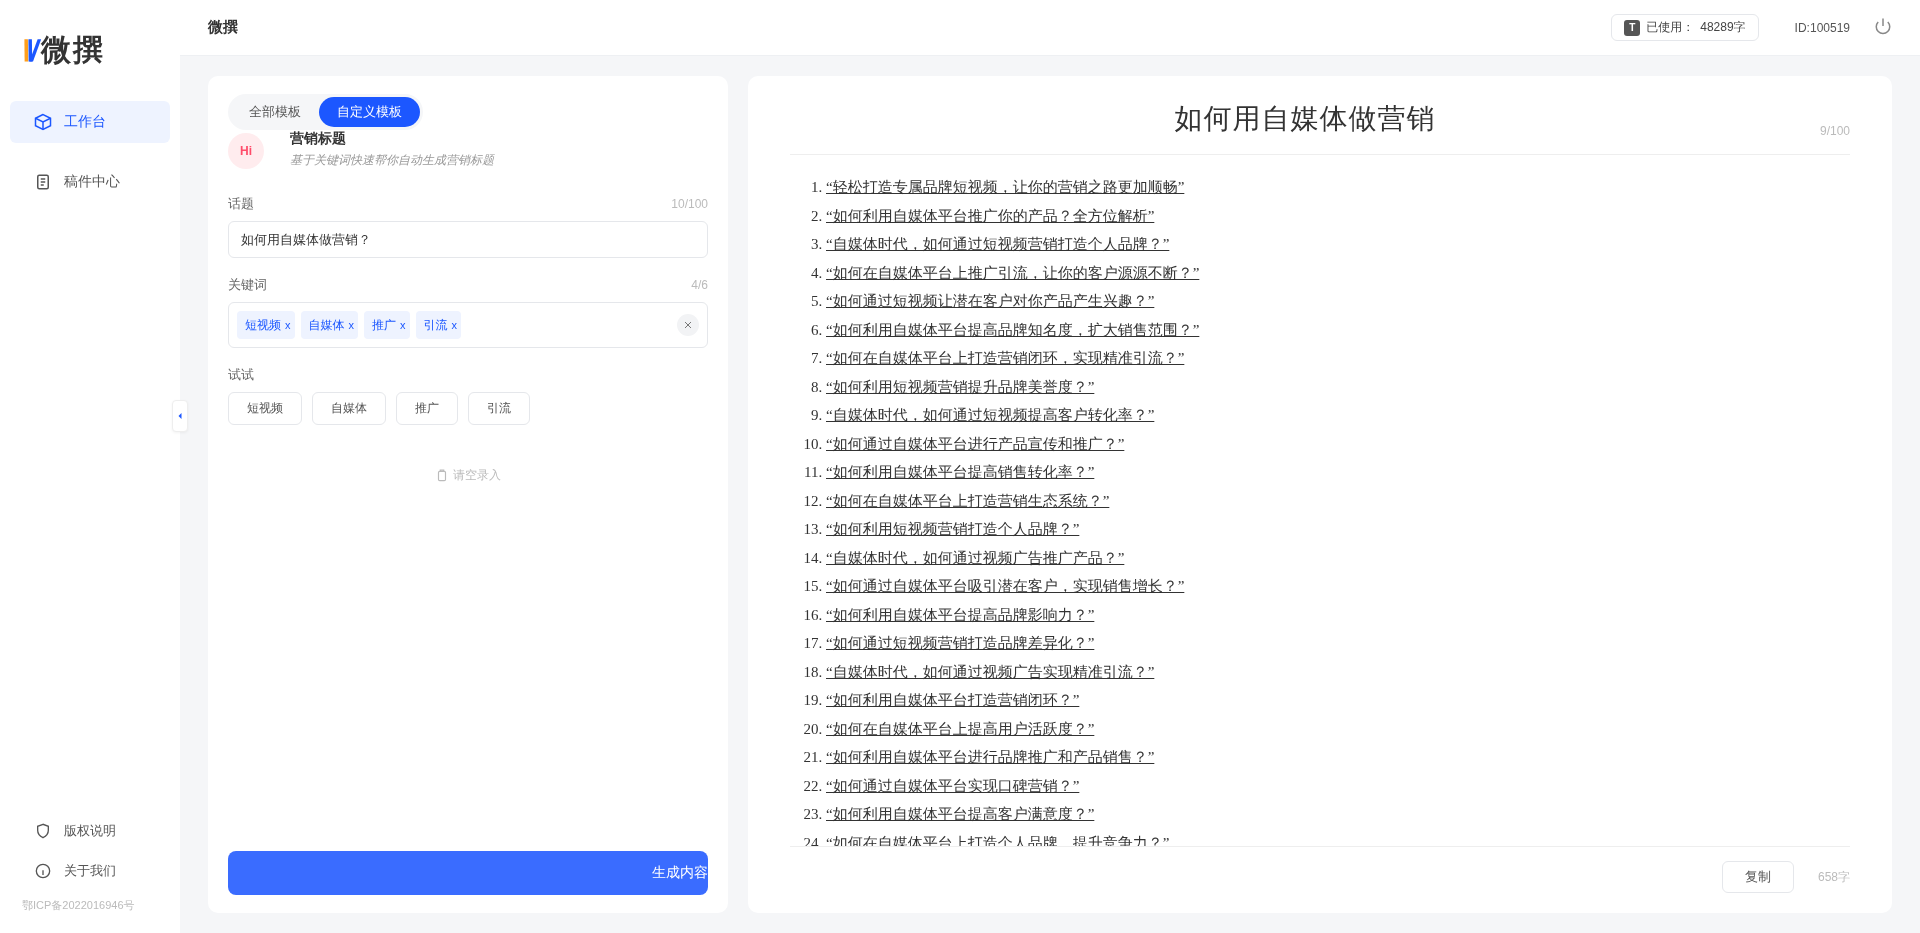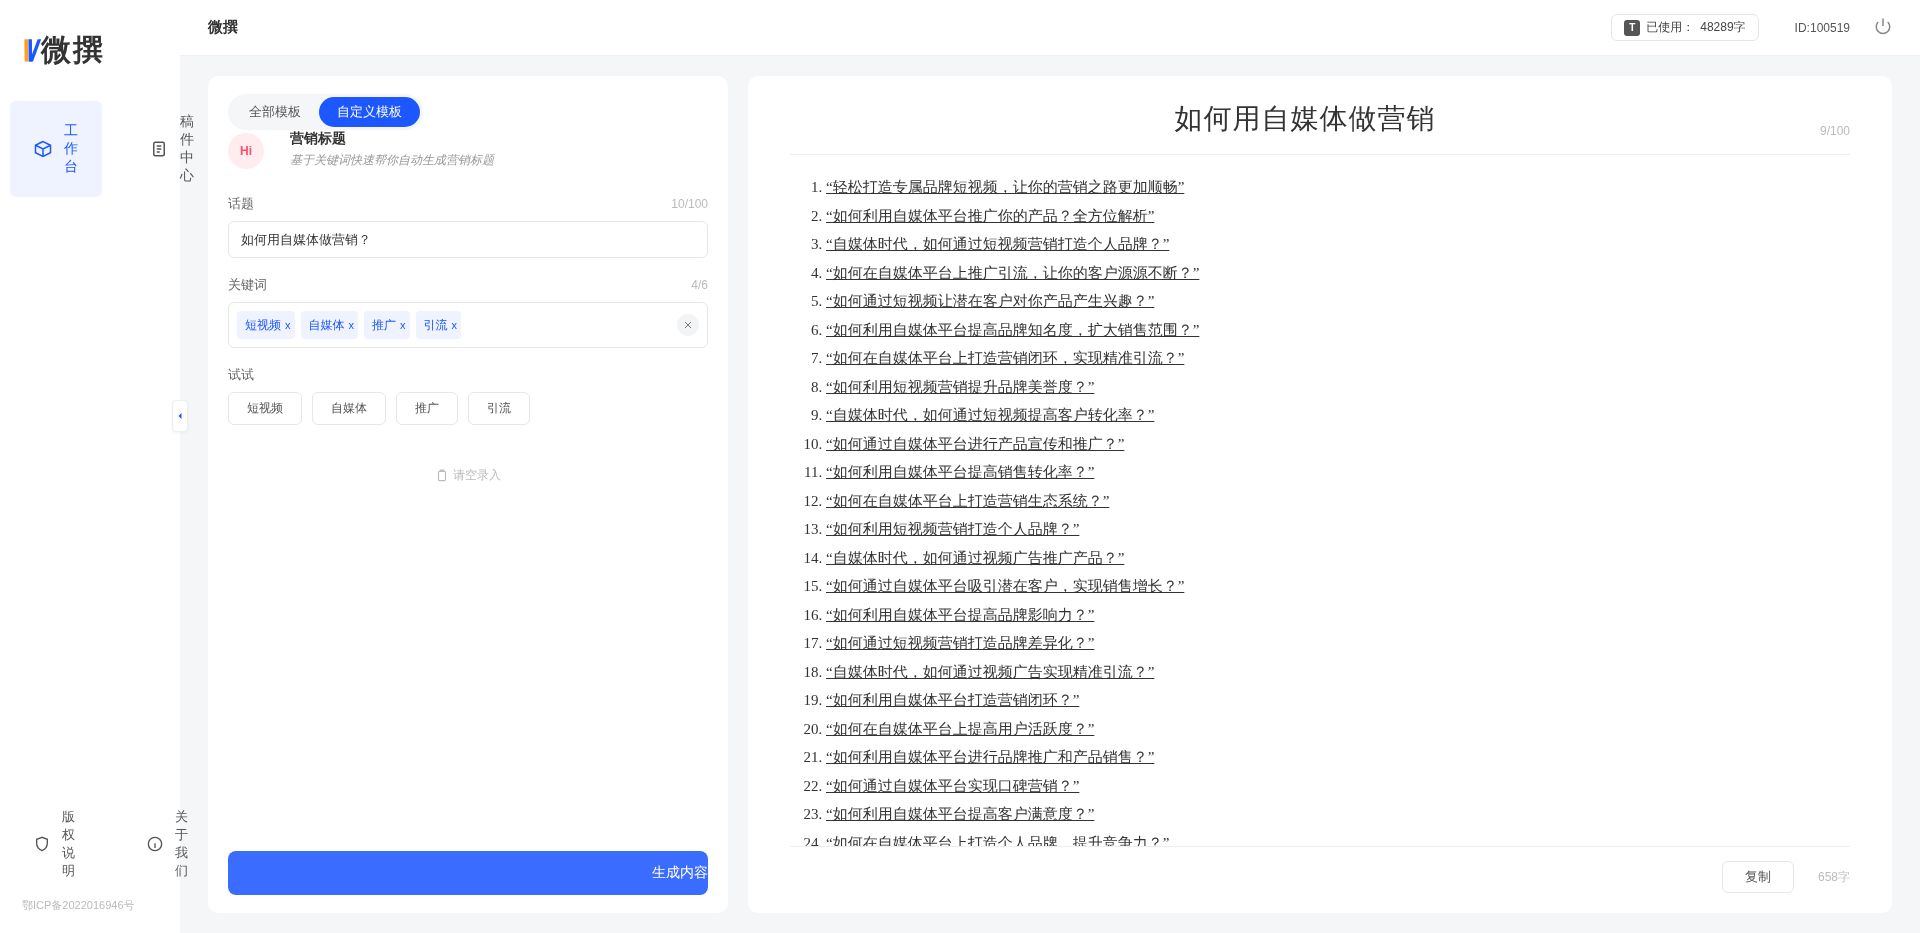--- a/index.html
+++ b/index.html
@@ -37,37 +37,37 @@
     position: relative;
     display: inline-flex;
     font-weight: 900;
     letter-spacing: -4px;
   }
   .logo-mark .bar1 { color: #ff9f1c; transform: skewX(-10deg); }
   .logo-mark .bar2 { color: #1c57ff; transform: skewX(-10deg); }
   .logo-mark .bar3 { color: #1c57ff; transform: skewX(-10deg); }
   .nav {
     display: flex;
-    flex-direction: row;
-    gap: 4px;
+    flex-direction: column;
+    gap: 18px;
   }
   .nav-item {
     display: flex;
     align-items: center;
     gap: 12px;
     padding: 12px 24px;
     color: #555;
     cursor: pointer;
     border-radius: 6px;
     margin: 0 10px;
   }
   .nav-item.active { color: #1c57ff; background: #eef3ff; }
   .nav-item .icon { width: 18px; height: 18px; display:inline-flex; align-items:center; justify-content:center; }
   .sidebar-spacer { flex: 1; }
-  .footer-nav { display:flex; flex-direction:row; gap:2px; }
+  .footer-nav { display:flex; flex-direction:column; gap:2px; }
   .footer-nav .nav-item { padding: 10px 24px; font-size: 13px; color:#555; }
   .icp { font-size: 11px; color: #bbb; padding: 8px 22px 0; }
   .collapse-handle {
     position: absolute;
     right: -8px;
     top: 400px;
     width: 16px; height: 32px;
     background: #fff;
     border: 1px solid #eee;
     border-radius: 4px;

